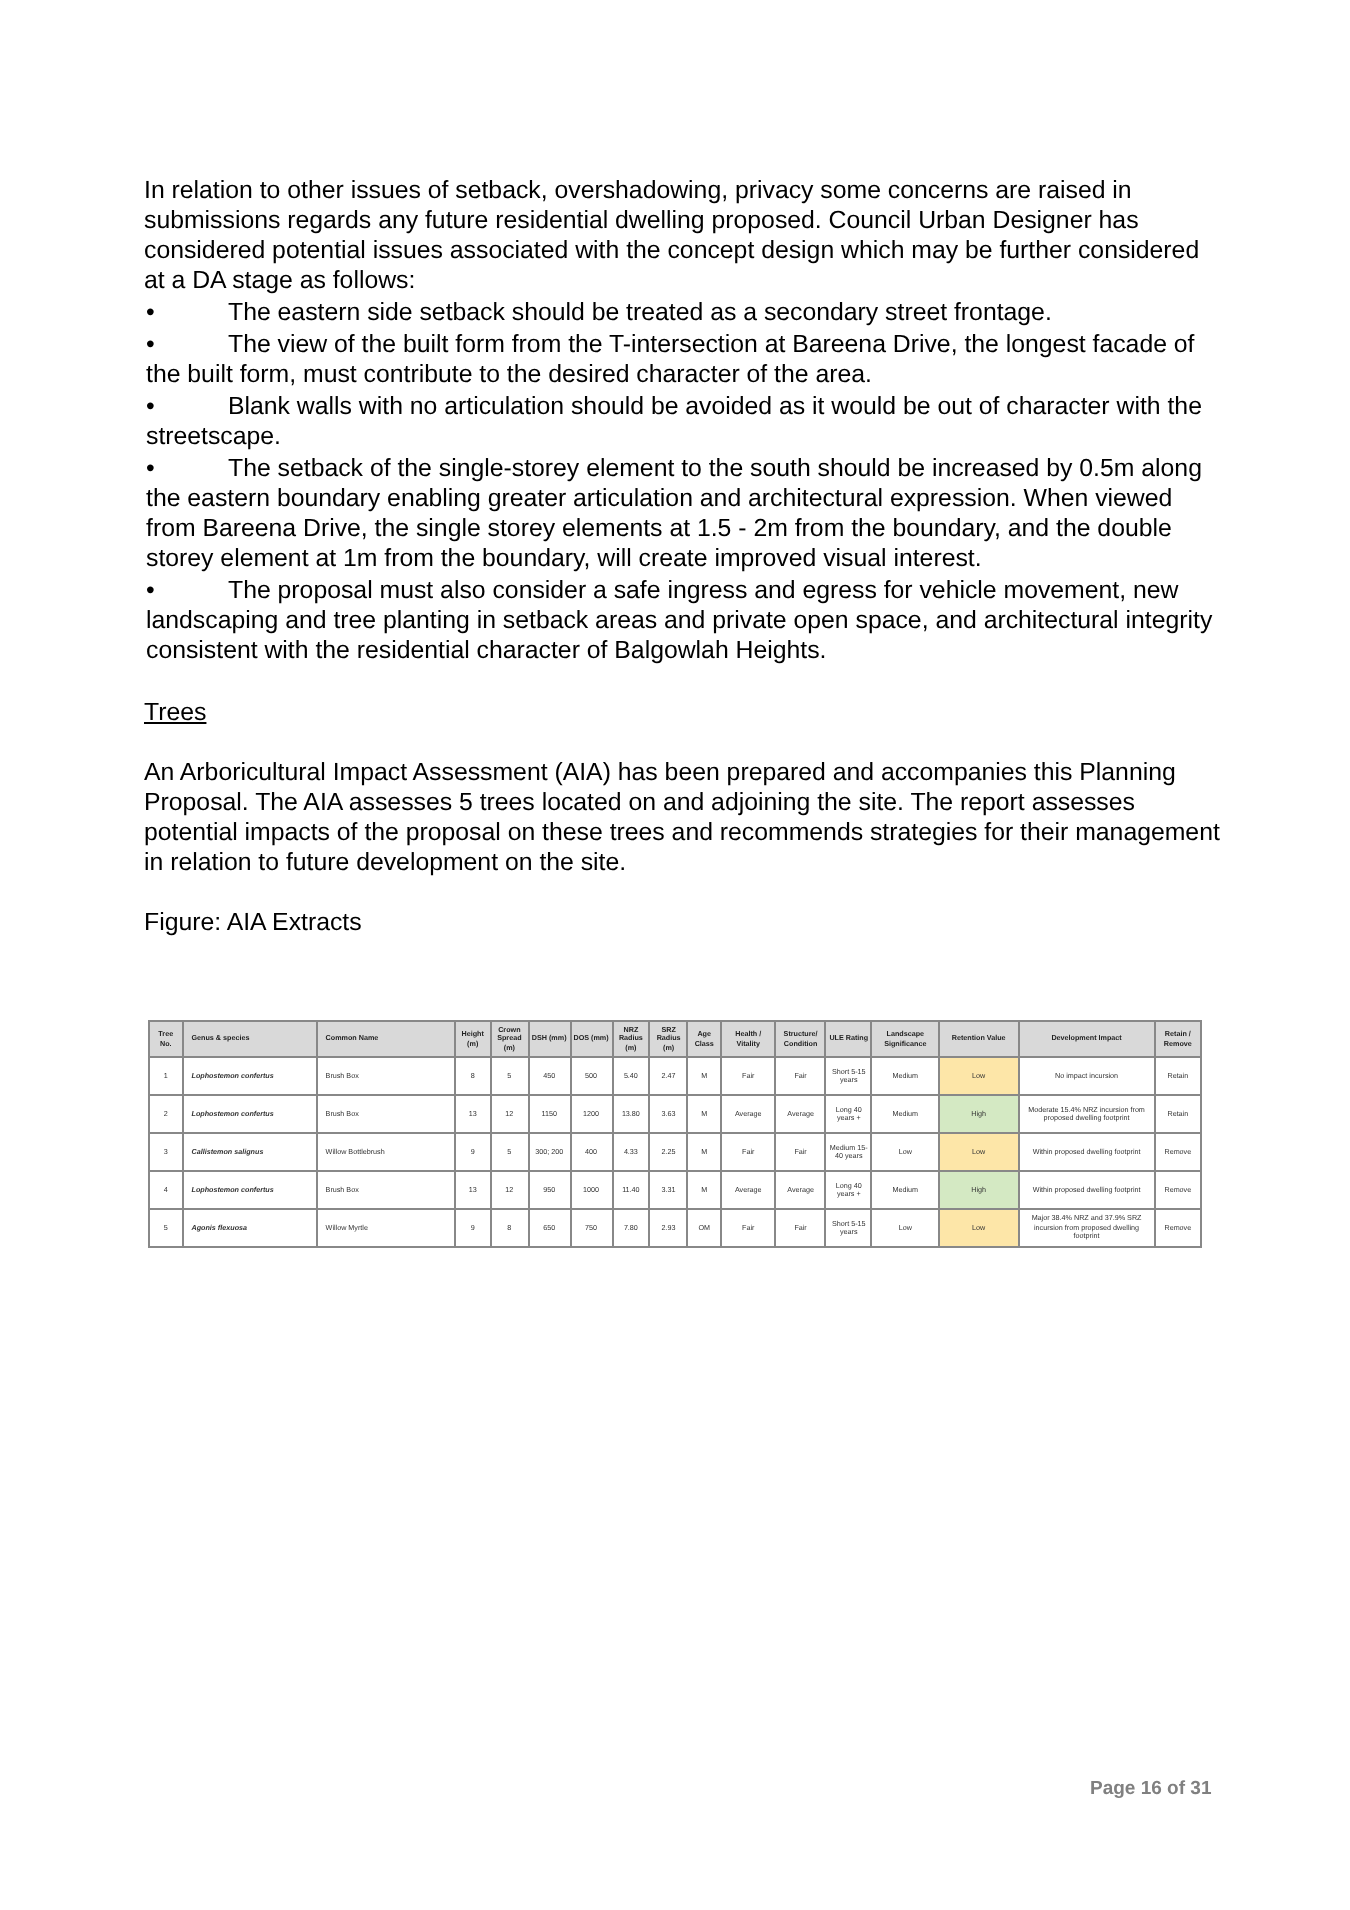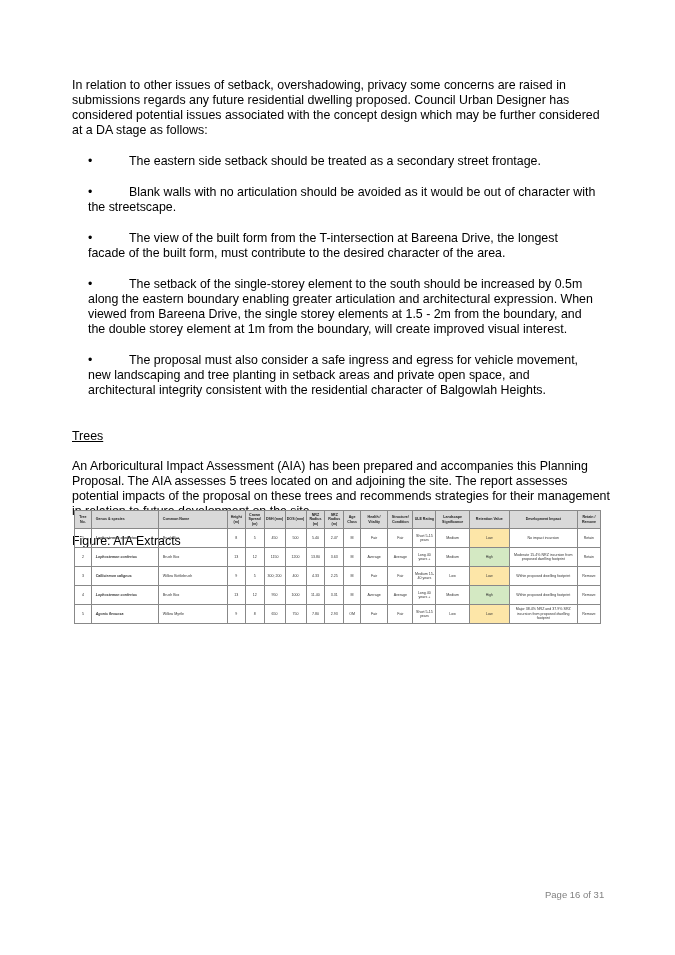--- a/index.html
+++ b/index.html
@@ -1,46 +1,46 @@
 <!DOCTYPE html>
 <html><head>
 <meta charset="utf-8">
 <style>
   html, body { margin:0; padding:0; background:#ffffff; }
   body { width:675px; height:955px; position:relative; overflow:hidden;
          font-family:"Liberation Sans", sans-serif; color:#000; }
-  .page { position:absolute; left:72px; top:78px; width:540px; }
+  .page { position:absolute; left:72px; top:88px; width:540px; }
   .p { font-size:12.4px; line-height:15px; margin:0; }
-  .bullet { font-size:12.4px; line-height:15px; margin:16px; }
+  .bullet { font-size:12.4px; line-height:15px; margin:1px; }
   .bullet .dot { display:inline-block; width:41px; }
   .heading { font-size:12.4px; line-height:15px; text-decoration:underline; margin:0; }
   .gap { height:15px; }
   .caption { font-size:12.4px; line-height:15px; margin:0; }
   table.aia { position:absolute; left:74px; top:510px; width:527px;
               border-collapse:collapse; font-family:"Liberation Sans", sans-serif;
               font-size:3.6px; table-layout:fixed; }
   table.aia th, table.aia td { border:0.6px solid #888; text-align:center;
               vertical-align:middle; padding:0 1px; line-height:4.4px; color:#333; }
   table.aia th { background:#d9d9d9; font-weight:bold; height:17px; color:#222; }
   table.aia td { height:18px; }
   table.aia td.left { text-align:left; padding-left:4px; }
   table.aia td.species { font-weight:bold; font-style:italic; }
   td.ret-low { background:#fde6a8; }
   td.ret-high { background:#d4e9c3; }
   td.remove { color:#e53935; }
-  .footer { position:absolute; left:545px; top:889px; font-size:9.5px; color:#808080; }
+  .footer { position:absolute; left:545px; top:889px; font-size:9.5px; color:#808080;font-weight:bold; }
 </style>
 </head>
 <body>
 
 <div class="page">
   <p class="p">In relation to other issues of setback, overshadowing, privacy some concerns are raised in submissions regards any future residential dwelling proposed. Council Urban Designer has considered potential issues associated with the concept design which may be further considered at a DA stage as follows:</p>
   <p class="bullet"><span class="dot">•</span><span>The eastern side setback should be treated as a secondary street frontage.</span></p>
+  <p class="bullet"><span class="dot">•</span><span>The view of the built form from the T-intersection at Bareena Drive, the longest facade of the built form, must contribute to the desired character of the area.</span></p>
   <p class="bullet"><span class="dot">•</span><span>Blank walls with no articulation should be avoided as it would be out of character with the streetscape.</span></p>
-  <p class="bullet"><span class="dot">•</span><span>The view of the built form from the T-intersection at Bareena Drive, the longest facade of the built form, must contribute to the desired character of the area.</span></p>
   <p class="bullet"><span class="dot">•</span><span>The setback of the single-storey element to the south should be increased by 0.5m along the eastern boundary enabling greater articulation and architectural expression. When viewed from Bareena Drive, the single storey elements at 1.5 - 2m from the boundary, and the double storey element at 1m from the boundary, will create improved visual interest.</span></p>
   <p class="bullet"><span class="dot">•</span><span>The proposal must also consider a safe ingress and egress for vehicle movement, new landscaping and tree planting in setback areas and private open space, and architectural integrity consistent with the residential character of Balgowlah Heights.</span></p>
   <div class="gap"></div>
   <p class="heading">Trees</p>
   <div class="gap"></div>
   <p class="p">An Arboricultural Impact Assessment (AIA) has been prepared and accompanies this Planning Proposal. The AIA assesses 5 trees located on and adjoining the site. The report assesses potential impacts of the proposal on these trees and recommends strategies for their management in relation to future development on the site.</p>
   <div class="gap"></div>
   <p class="caption">Figure: AIA Extracts</p>
 </div>
 

